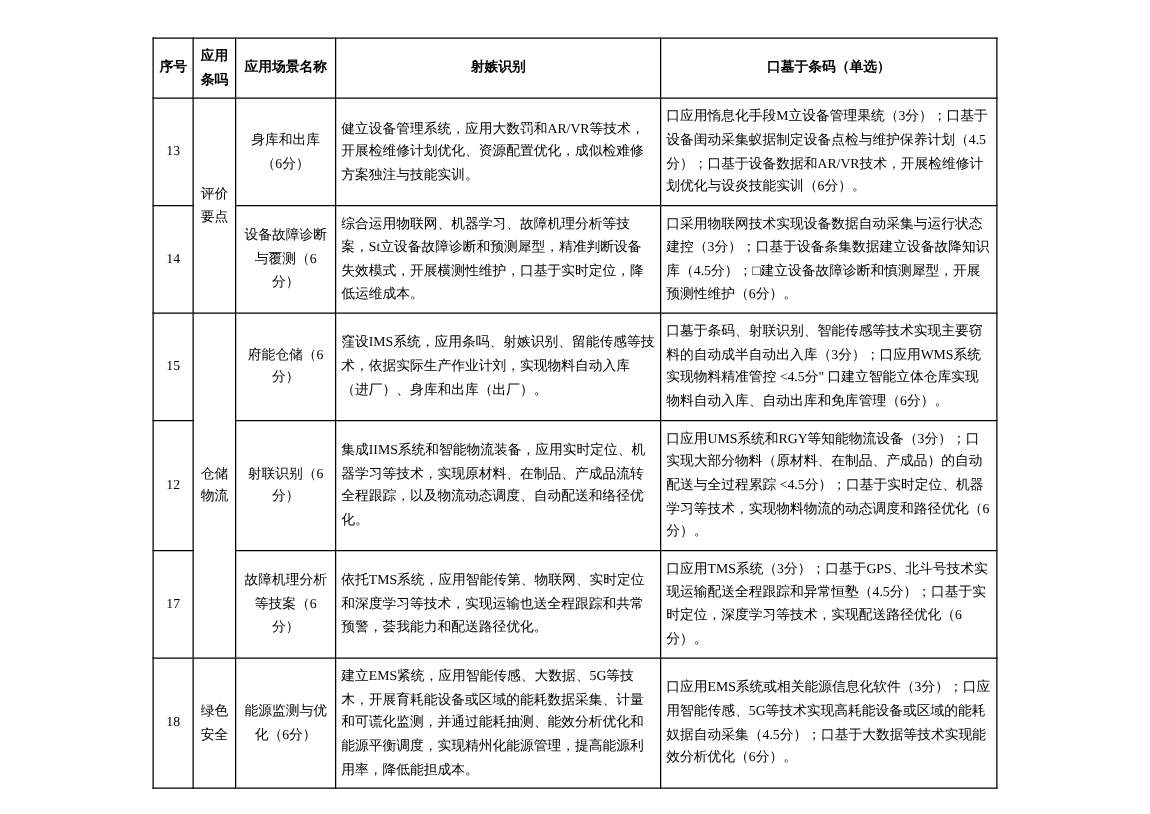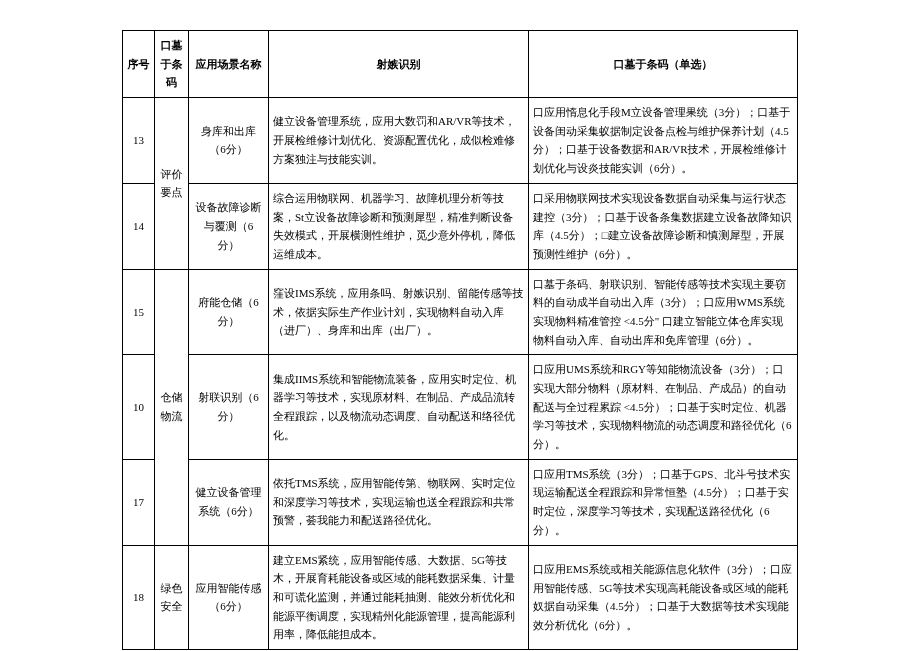--- a/index.html
+++ b/index.html
@@ -52,67 +52,67 @@
     <col class="c1">
         <col class="c2">
         <col class="c3">
         <col class="c4">
         <col class="c5">
   </colgroup>
 
   <tbody>
         <tr>
     <th>序号</th>
-    <th>口墓于条码</th>
+    <th>应用条吗</th>
     <th>应用场景名称</th>
     <th>射嫉识别</th>
     <th>口墓于条码（单选）</th>
   </tr>
 
   <tr>
     <td class="center">13</td>
     <td class="center" rowspan="2">评价要点</td>
     <td class="center">身库和出库（6分）</td>
     <td class="desc">健立设备管理系统，应用大数罚和AR/VR等技术，开展检维修计划优化、资源配置优化，成似检难修方案独注与技能实训。</td>
     <td class="eval">口应用惰息化手段M立设备管理果统（3分）；口基于设备闺动采集蚁据制定设备点检与维护保养计划（4.5分）；口基于设备数据和AR/VR技术，开展检维修计划优化与设炎技能实训（6分）。</td>
   </tr>
 
   <tr>
     <td class="center">14</td>
     <td class="center">设备故障诊断与覆测（6分）</td>
-    <td class="desc">综合运用物联网、机器学习、故障机理分析等技案，St立设备故障诊断和预测犀型，精准判断设备失效模式，开展横测性维护，觅少意外停机，降低运维成本。</td>
+    <td class="desc">综合运用物联网、机器学习、故障机理分析等技案，St立设备故障诊断和预测犀型，精准判断设备失效模式，开展横测性维护，口基于实时定位，降低运维成本。</td>
     <td class="eval">口采用物联网技术实现设备数据自动采集与运行状态建控（3分）；口基于设备条集数据建立设备故降知识库（4.5分）；□建立设备故障诊断和慎测犀型，开展预测性维护（6分）。</td>
   </tr>
 
   <tr>
     <td class="center">15</td>
     <td class="center" rowspan="3">仓储物流</td>
     <td class="center">府能仓储（6分）</td>
     <td class="desc">窪设IMS系统，应用条吗、射嫉识别、留能传感等技术，依据实际生产作业计刘，实现物料自动入库（进厂）、身库和出库（出厂）。</td>
     <td class="eval">口墓于条码、射联识别、智能传感等技术实现主要窃料的自动成半自动出入库（3分）；口应用WMS系统实现物料精准管控 &lt;4.5分" 口建立智能立体仓库实现物料自动入库、自动出库和免库管理（6分）。</td>
   </tr>
 
   <tr>
-    <td class="center">10</td>
+    <td class="center">12</td>
     <td class="center">射联识别（6分）</td>
     <td class="desc">集成IIMS系统和智能物流装备，应用实时定位、机器学习等技术，实现原材料、在制品、产成品流转全程跟踪，以及物流动态调度、自动配送和络径优化。</td>
     <td class="eval">口应用UMS系统和RGY等知能物流设备（3分）；口实现大部分物料（原材料、在制品、产成品）的自动配送与全过程累踪 &lt;4.5分）；口基于实时定位、机器学习等技术，实现物料物流的动态调度和路径优化（6分）。</td>
   </tr>
 
   <tr>
     <td class="center">17</td>
-    <td class="center">健立设备管理系统（6分）</td>
+    <td class="center">故障机理分析等技案（6分）</td>
     <td class="desc">依托TMS系统，应用智能传第、物联网、实时定位和深度学习等技术，实现运输也送全程跟踪和共常预警，荟我能力和配送路径优化。</td>
     <td class="eval">口应用TMS系统（3分）；口基于GPS、北斗号技术实现运输配送全程跟踪和异常恒塾（4.5分）；口基于实时定位，深度学习等技术，实现配送路径优化（6分）。</td>
   </tr>
 
   <tr>
     <td class="center">18</td>
     <td class="center">绿色安全</td>
-    <td class="center">应用智能传感（6分）</td>
+    <td class="center">能源监测与优化（6分）</td>
     <td class="desc">建立EMS紧统，应用智能传感、大数据、5G等技木，开展育耗能设备或区域的能耗数据采集、计量和可谎化监测，并通过能耗抽测、能效分析优化和能源平衡调度，实现精州化能源管理，提高能源利用率，降低能担成本。</td>
     <td class="eval">口应用EMS系统或相关能源信息化软件（3分）；口应用智能传感、5G等技术实现高耗能设备或区域的能耗奴据自动采集（4.5分）；口基于大数据等技术实现能效分析优化（6分）。</td>
   </tr>
 
 </tbody>
     </table>
 
 </div>
 
 </body></html>

